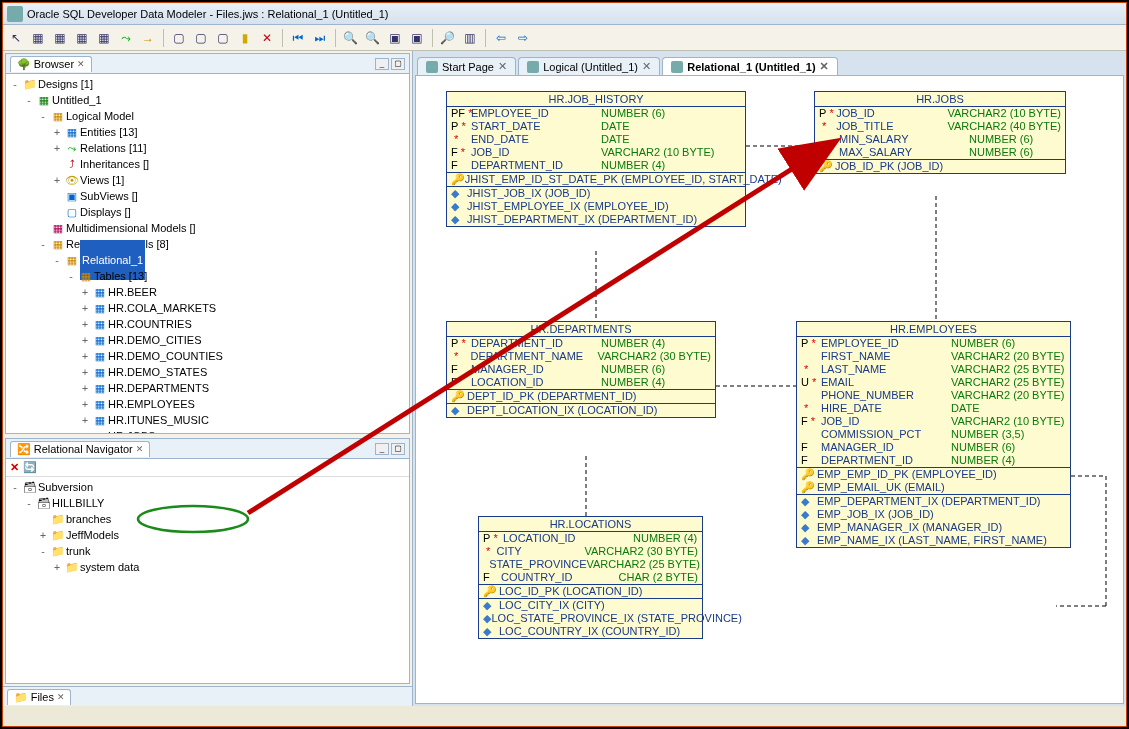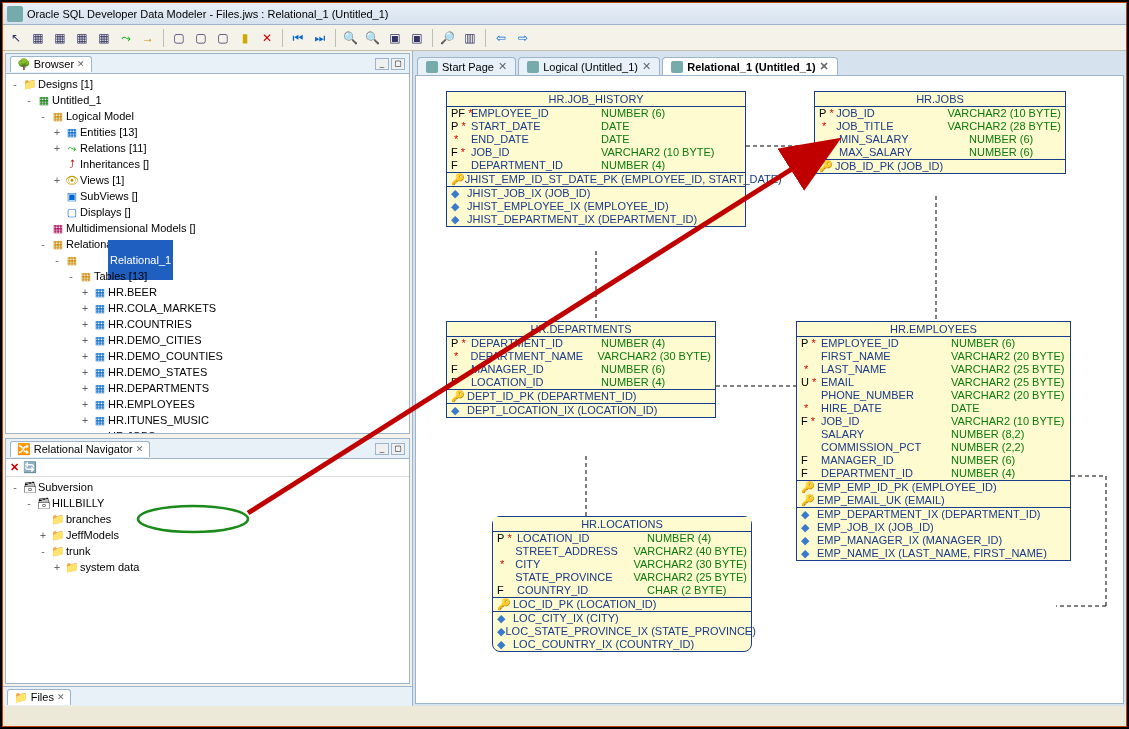--- a/index.html
+++ b/index.html
@@ -20,21 +20,21 @@
   .panel-tabbar { display:flex; align-items:center; height:20px; background:#e8f0f8; border-bottom:1px solid #9cb4cc; padding:0 4px; gap:4px;}
   .panel-tab { display:flex; align-items:center; gap:3px; background:#fff; border:1px solid #9cb4cc; border-bottom:none; padding:1px 6px; font-size:11px; border-radius:3px 3px 0 0;}
   .panel-tab .close { color:#666; font-size:9px; cursor:pointer; }
   .panel-ctrls { margin-left:auto; display:flex; gap:2px;}
   .panel-ctrls span { width:14px; height:12px; border:1px solid #9cb4cc; background:#f0f0f0; font-size:8px; display:flex; align-items:center; justify-content:center; cursor:pointer;}
   .panel-body { flex:1; overflow:auto; background:#fff; padding:2px; }
   .treerow { display:flex; align-items:center; height:16px; white-space:nowrap; cursor:default; }
   .treerow .tw { width:14px; text-align:center; color:#666; font-family:monospace; font-size:10px; user-select:none;}
   .treerow .ic { width:16px; height:14px; display:inline-flex; align-items:center; justify-content:center; font-size:11px;}
   .treerow .lbl {}
-  .treerow.sel .lbl { background:#1f5fbf; color:#fff; padding:14px 2px;margin-left:28px;}
+  .treerow.sel .lbl { background:#1f5fbf; color:#fff; padding:14px 2px;}
   .ind1 { padding-left: 14px;} .ind2{padding-left:28px;} .ind3{padding-left:42px;} .ind4{padding-left:56px;} .ind5{padding-left:70px;}
   .rightcol { flex:1; display:flex; flex-direction:column; background:#d6e2ee; min-width:0; position:relative;}
   .doctabs { display:flex; align-items:flex-end; height:24px; padding:2px 4px 0 4px; gap:2px; background:#d6e2ee; }
   .doctab { display:flex; align-items:center; gap:4px; background:#e8f0f8; border:1px solid #9cb4cc; border-bottom:none; padding:2px 8px; border-radius:4px 4px 0 0; font-size:11px;}
   .doctab.active { background:#fff; font-weight:bold;}
   .doctab .ic { width:12px; height:12px; background:#7aa; border-radius:2px;}
   .doctab .close { color:#666; cursor:pointer;}
   .canvas { flex:1; background:#fff; position:relative; border:1px solid #9cb4cc; margin:0 2px 2px 2px; overflow:hidden;}
   .entity { position:absolute; border:1px solid #1a3a8a; background:#fdfbcf; font-size:10px;}
   .entity .ehdr { background:#fdfbcf; border-bottom:1px solid #1a3a8a; text-align:center; font-weight:normal; color:#1a3a8a; padding:1px 0; font-family: Arial; font-size:11px;}
@@ -373,21 +373,21 @@
             <div class="ehdr">HR.JOBS</div>
             <div class="esec">
               <div class="erow">
                 <span class="flag">P&nbsp;<span class="ast">*</span></span>
                 <span class="col">JOB_ID</span>
                 <span class="typ">VARCHAR2 (10 BYTE)</span>
               </div>
               <div class="erow">
                 <span class="flag">&nbsp;<span class="ast">*</span></span>
                 <span class="col">JOB_TITLE</span>
-                <span class="typ">VARCHAR2 (28 BYTE)</span>
+                <span class="typ">VARCHAR2 (40 BYTE)</span>
               </div>
               <div class="erow">
                 <span class="flag">&nbsp;<span class="ast">&nbsp;</span></span>
                 <span class="col">MIN_SALARY</span>
                 <span class="typ">NUMBER (6)</span>
               </div>
               <div class="erow">
                 <span class="flag">&nbsp;<span class="ast">&nbsp;</span></span>
                 <span class="col">MAX_SALARY</span>
                 <span class="typ">NUMBER (6)</span>
@@ -470,27 +470,22 @@
                 <span class="col">HIRE_DATE</span>
                 <span class="typ">DATE</span>
               </div>
               <div class="erow">
                 <span class="flag">F&nbsp;<span class="ast">*</span></span>
                 <span class="col">JOB_ID</span>
                 <span class="typ">VARCHAR2 (10 BYTE)</span>
               </div>
               <div class="erow">
                 <span class="flag">&nbsp;<span class="ast">&nbsp;</span></span>
-                <span class="col">SALARY</span>
-                <span class="typ">NUMBER (8,2)</span>
-              </div>
-              <div class="erow">
-                <span class="flag">&nbsp;<span class="ast">&nbsp;</span></span>
                 <span class="col">COMMISSION_PCT</span>
-                <span class="typ">NUMBER (2,2)</span>
+                <span class="typ">NUMBER (3,5)</span>
               </div>
               <div class="erow">
                 <span class="flag">F&nbsp;<span class="ast">&nbsp;</span></span>
                 <span class="col">MANAGER_ID</span>
                 <span class="typ">NUMBER (6)</span>
               </div>
               <div class="erow">
                 <span class="flag">F&nbsp;<span class="ast">&nbsp;</span></span>
                 <span class="col">DEPARTMENT_ID</span>
                 <span class="typ">NUMBER (4)</span>
@@ -518,32 +513,27 @@
               <div class="erow">
                 <span class="iic">◆</span>
                 <span class="key">EMP_MANAGER_IX (MANAGER_ID)</span>
               </div>
               <div class="erow">
                 <span class="iic">◆</span>
                 <span class="key">EMP_NAME_IX (LAST_NAME, FIRST_NAME)</span>
               </div>
             </div>
           </div>
-          <div class="entity" style="left: 76px; top: 440px; width: 260px; border-radius: 8px;">
+          <div class="entity" style="left: 62px; top: 440px; width: 225px;">
             <div class="ehdr">HR.LOCATIONS</div>
             <div class="esec">
               <div class="erow">
                 <span class="flag">P&nbsp;<span class="ast">*</span></span>
                 <span class="col">LOCATION_ID</span>
                 <span class="typ">NUMBER (4)</span>
-              </div>
-              <div class="erow">
-                <span class="flag">&nbsp;<span class="ast">&nbsp;</span></span>
-                <span class="col">STREET_ADDRESS</span>
-                <span class="typ">VARCHAR2 (40 BYTE)</span>
               </div>
               <div class="erow">
                 <span class="flag">&nbsp;<span class="ast">*</span></span>
                 <span class="col">CITY</span>
                 <span class="typ">VARCHAR2 (30 BYTE)</span>
               </div>
               <div class="erow">
                 <span class="flag">&nbsp;<span class="ast">&nbsp;</span></span>
                 <span class="col">STATE_PROVINCE</span>
                 <span class="typ">VARCHAR2 (25 BYTE)</span>

